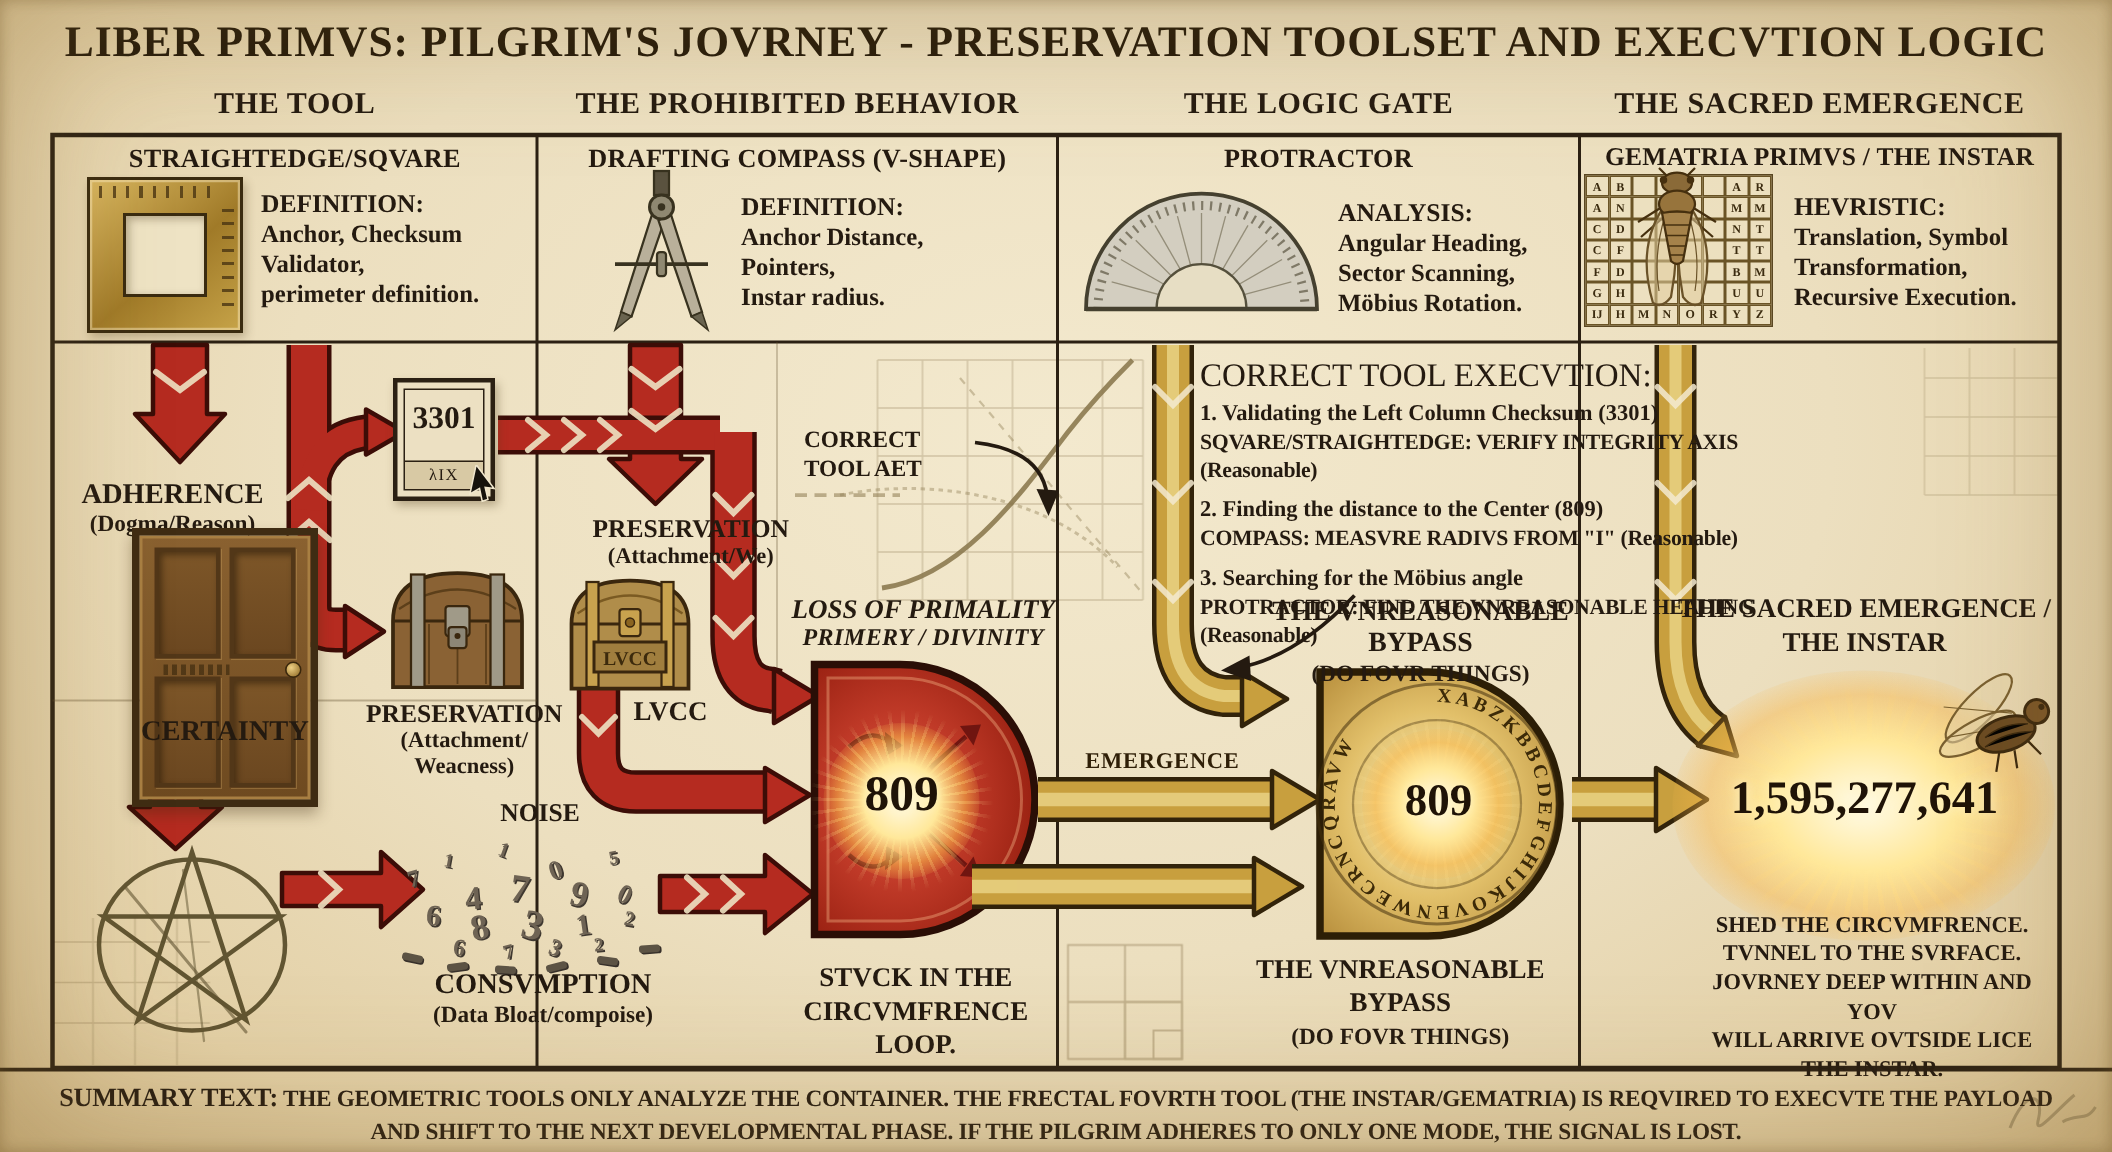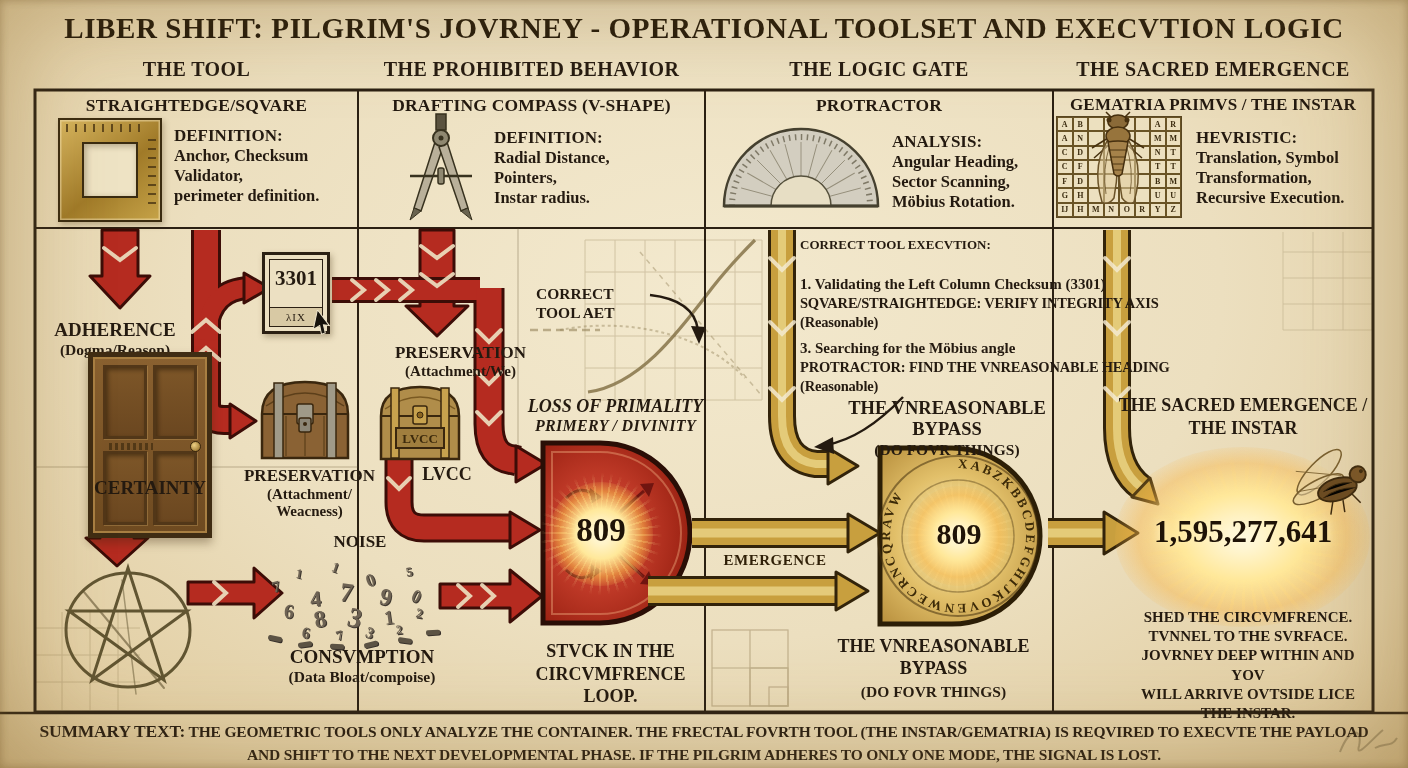--- a/index.html
+++ b/index.html
@@ -57,21 +57,21 @@
   .core{position:absolute;border-radius:50%;
     background:radial-gradient(circle,#fffbe8 0%,#ffe89a 34%,rgba(250,185,75,.55) 58%,rgba(250,185,75,0) 75%);}
   .core.ell{background:radial-gradient(ellipse,#fffbe8 0%,#ffe89a 34%,rgba(250,185,75,.45) 58%,rgba(250,185,75,0) 75%);}
   .rays{position:absolute;border-radius:50%;
     background:repeating-conic-gradient(rgba(255,228,150,.8) 0deg 2.5deg, rgba(255,228,150,0) 2.5deg 9deg);
     -webkit-mask-image:radial-gradient(circle,rgba(0,0,0,.95) 0%,rgba(0,0,0,.5) 45%,transparent 70%);
     mask-image:radial-gradient(circle,rgba(0,0,0,.95) 0%,rgba(0,0,0,.5) 45%,transparent 70%);}
   .gateval{font-size:33px;font-weight:bold;color:#1f1307;text-shadow:0 0 6px #fff3c4;}
   .noise-digit{position:absolute;font-weight:bold;color:#6e6354;text-shadow:1px 1px 0 #3f3830;}
   .noise-dash{position:absolute;width:14px;height:5px;background:#5c5344;border-radius:2px;box-shadow:1px 1px 0 #37302a;}
-  .exec-title{font-size:13px;font-weight:bold;margin-bottom:22px;}
+  .exec-title{font-size:22px;font-weight:normal;margin-bottom:4px;}
   .exec-step{margin-bottom:8px;line-height:1.28;}
   .exec-l1{font-size:15px;font-weight:bold;}
   .exec-l2{font-size:14.5px;font-weight:bold;letter-spacing:-.2px;}
   .summary{left:24px;top:719px;width:1360px;text-align:center;font-weight:bold;font-size:15.5px;line-height:1.4;letter-spacing:-.2px;}
   .summary .pfx{font-size:17.5px;}
 </style>
 </head>
 <body>
 
 <div class="canvas">
@@ -251,21 +251,21 @@
     <path d="M1340,752 C1350,726 1363,728 1359,746 C1355,760 1373,738 1383,730 M1375,748 C1385,742 1391,748 1397,738" stroke="#9b8a64" stroke-width="2" fill="none" opacity=".8"></path>
   </svg>
 
   <div class="abs z2 rays" style="left:539px;top:472px;width:124px;height:124px;"></div>
   <div class="abs z2 core" style="left:549px;top:482px;width:104px;height:104px;"></div>
   <div class="abs z2 rays" style="left:898px;top:476px;width:120px;height:120px;"></div>
   <div class="abs z2 core" style="left:908px;top:486px;width:100px;height:100px;"></div>
   <div class="abs z2 rays" style="left:1140px;top:438px;width:210px;height:210px;transform:scaleY(.85);"></div>
   <div class="abs z2 core ell" style="left:1115px;top:447px;width:255px;height:180px;"></div>
 
-  <div class="abs z3 title">LIBER SHIFT: PILGRIM'S JOVRNEY - OPERATIONAL TOOLSET AND EXECVTION LOGIC</div>
+  <div class="abs z3 title">LIBER PRIMVS: PILGRIM'S JOVRNEY - PRESERVATION TOOLSET AND EXECVTION LOGIC</div>
 
   <div class="abs z3 colhead" style="left:35px;width:323px;">THE TOOL</div>
   <div class="abs z3 colhead" style="left:358px;width:347px;">THE PROHIBITED BEHAVIOR</div>
   <div class="abs z3 colhead" style="left:705px;width:348px;">THE LOGIC GATE</div>
   <div class="abs z3 colhead" style="left:1053px;width:320px;">THE SACRED EMERGENCE</div>
 
   <div class="abs z3 boxtitle" style="left:35px;top:95px;width:323px;">STRAIGHTEDGE/SQVARE</div>
   <div class="abs z3 sq-outer">
     <div class="sq-ticks-t"></div>
     <div class="sq-ticks-r"></div>
@@ -285,21 +285,21 @@
     <polygon points="49,30 70,96 63,99 41,35" fill="#b9b09a" stroke="#38321f" stroke-width="1.5"></polygon>
     <polygon points="16,96 12,108 23,99" fill="#6a6450" stroke="#38321f" stroke-width="1"></polygon>
     <polygon points="70,96 74,108 63,99" fill="#6a6450" stroke="#38321f" stroke-width="1"></polygon>
     <circle cx="43" cy="26" r="8" fill="#8f8871" stroke="#38321f" stroke-width="2"></circle>
     <circle cx="43" cy="26" r="2.5" fill="#38321f"></circle>
     <line x1="12" y1="64" x2="74" y2="64" stroke="#38321f" stroke-width="2.5"></line>
     <rect x="40" y="56" width="6" height="16" rx="2" fill="#8f8871" stroke="#38321f" stroke-width="1.5"></rect>
   </svg>
   <div class="abs z3 spec" style="left:494px;top:128px;width:205px;">
     <span class="speclab">DEFINITION:</span>
-    <div class="pre">Radial Distance,
+    <div class="pre">Anchor Distance,
 Pointers,
 Instar radius.</div>
   </div>
 
   <div class="abs z3 boxtitle" style="left:705px;top:95px;width:348px;">PROTRACTOR</div>
   <svg class="abs z3" style="left:716px;top:120px;" width="170" height="92" viewBox="0 0 170 92">
     <path d="M8,86 A77,77 0 0 1 162,86 Z" fill="#d3cec0" stroke="#45402f" stroke-width="2.5"></path>
     <path d="M16,86 A69,69 0 0 1 154,86" fill="none" stroke="#6a6450" stroke-width="6" stroke-dasharray="1.5,4.5" opacity=".8"></path>
     <g stroke="#7a735c" stroke-width=".9" opacity=".7">
       <line x1="85" y1="84" x2="85" y2="22" transform="rotate(-75 85 84)"></line>
@@ -505,27 +505,31 @@
   <div class="abs z3 b pre" style="left:536px;top:284px;width:115px;font-size:15.5px;line-height:1.25;">CORRECT
 TOOL AET</div>
   <div class="abs z3 ctr lbl" style="left:518px;top:396px;width:195px;font-style:italic;">
     <div class="b" style="font-size:18px;">LOSS OF PRIMALITY</div>
     <div class="b" style="font-size:16px;letter-spacing:.3px;">PRIMERY / DIVINITY</div>
   </div>
   <div class="abs z3 ctr gateval" style="left:560px;top:512px;width:82px;">809</div>
   <div class="abs z3 ctr b pre" style="left:513px;top:640px;width:195px;font-size:18px;line-height:1.25;">STVCK IN THE
 CIRCVMFRENCE
 LOOP.</div>
-  <div class="abs z3 ctr b" style="left:700px;top:552px;width:150px;font-size:15px;color:#2f1f07;letter-spacing:.5px;">EMERGENCE</div>
+  <div class="abs z3 ctr b" style="left:700px;top:500px;width:150px;font-size:15px;color:#2f1f07;letter-spacing:.5px;">EMERGENCE</div>
 
   <div class="abs z3" style="left:800px;top:237px;width:418px;">
     <div class="exec-title">CORRECT TOOL EXECVTION:</div>
     <div class="exec-step">
       <div class="exec-l1">1. Validating the Left Column Checksum (3301)</div>
       <div class="exec-l2">SQVARE/STRAIGHTEDGE: VERIFY INTEGRITY AXIS (Reasonable)</div>
+    </div>
+    <div class="exec-step">
+      <div class="exec-l1">2. Finding the distance to the Center (809)</div>
+      <div class="exec-l2">COMPASS: MEASVRE RADIVS FROM "I" (Reasonable)</div>
     </div>
     <div class="exec-step">
       <div class="exec-l1">3. Searching for the Möbius angle</div>
       <div class="exec-l2">PROTRACTOR: FIND THE VNREASONABLE HEADING (Reasonable)</div>
     </div>
   </div>
 
   <div class="abs z3 ctr lbl" style="left:822px;top:398px;width:250px;">
     <div class="b" style="font-size:18.5px;">THE VNREASONABLE BYPASS</div>
     <div class="b" style="font-size:15.5px;">(DO FOVR THINGS)</div>

